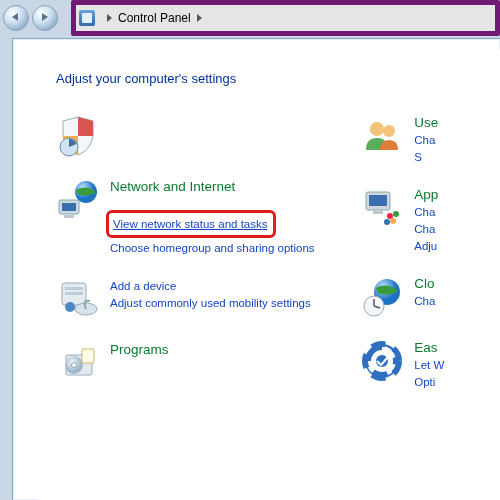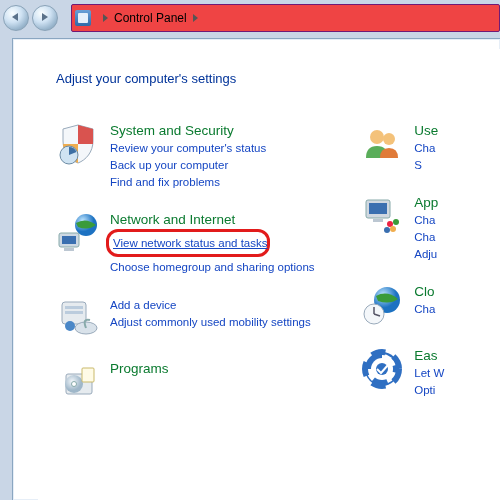--- a/index.html
+++ b/index.html
@@ -3,39 +3,39 @@
 <meta charset="utf-8">
 <style>
   html, body { margin:0; padding:0; font-family: "Segoe UI", Tahoma, sans-serif; background:#fff; }
   .frame { width:500px; height:500px; position:relative; overflow:hidden; background:#c9d6e6;}
   
   .navwrap { position:absolute; left:3px; right:0; top:3px; height:30px; display:flex; align-items:center; }
   .navbtn { width:24px; height:24px; border-radius:50%; background:radial-gradient(circle at 35% 30%, #fafeff, #cfe2f3 40%, #9cb8cf 70%, #7794ab 100%); border:1px solid #8aa3b8; margin-right:3px; position:relative; }
   .navbtn .arrow { position:absolute; top:7px; left:8px; width:0;height:0; border-top:4px solid transparent; border-bottom:4px solid transparent; }
   .navbtn.back .arrow{ border-right:6px solid #5b728a; }
   .navbtn.fwd  .arrow{ border-left:6px solid #5b728a; left:9px;}
-  .crumb { flex:1; height:22px; background:#ef4444; border:1px solid #701a75; border-radius:2px; margin-left:10px; display:flex; align-items:center; padding:2px 3px; font-size:12px; }
+  .crumb { flex:1; height:22px; background:#e5e5e5; border:5px solid #701a75; border-radius:2px; margin-left:10px; display:flex; align-items:center; padding:2px 3px; font-size:12px; }
   .crumb .icon { width:16px; height:16px; margin-right:6px; background:linear-gradient(#6aa0d8,#2f6aa8); border-radius:2px; position:relative;}
   .crumb .icon::after{content:"";position:absolute;left:3px;top:3px;right:3px;bottom:3px;background:#e6f0fb;border-radius:1px;}
   .crumb .sep { width:0;height:0;border-top:4px solid transparent;border-bottom:4px solid transparent;border-left:5px solid #555; margin:0 6px;}
   
   .winborder { position:absolute; left:12px; right:0; top:38px; bottom:0; background:#fff; border:1px solid #8aa6c1; border-right:none; border-bottom:none; box-shadow: inset 0 0 0 1px #e6eef7; }
   
   .content { position:absolute; left:25px; top:10px; right:0; bottom:0; background:#fff; padding:22px 0 0 18px; overflow:hidden;}
-  .heading { color:#003399; font-size:13px; margin-bottom:36px; }
+  .heading { color:#003399; font-size:13px; margin-bottom:28px; }
   .cols { display:flex; gap:34px; }
   .col1 { width:290px; }
   .col2 { width:150px; overflow:hidden; }
   .cat { display:flex; align-items:flex-start; margin-bottom:20px; }
   .caticon { width:44px; height:44px; flex:0 0 44px; margin-right:10px; }
   .catbody { padding-top:1px; }
   .cattitle { display:block; color:#0a7a2f; font-size:13.5px; font-weight:400; margin-bottom:2px; }
   .sublink { display:block; color:#1546c3; font-size:11.5px; line-height:17px; cursor:pointer; }
   .sublink.hover { text-decoration: underline; }
-  .highlight { display:inline-block; border:3px solid #e21b1b; border-radius:12px; padding:1px 0 2px 4px; margin:0 0 2px -4px; }
+  .highlight { display:inline-block; border:3px solid #e21b1b; border-radius:6px; padding:1px 6px 2px 4px; margin:14px 0 2px -4px; }
   .highlight .sublink{ display:inline; }
   svg { display:block;}
 </style>
 </head>
 <body>
 
 <div class="frame">
   <div class="navwrap">
     <div class="navbtn back">
         <span class="arrow"></span>
@@ -60,26 +60,20 @@
                 <svg width="44" height="44" viewBox="0 0 44 44">
         <path d="M22 3 L37 7 V19 C37 30 30 38 22 41 C14 38 7 30 7 19 V7 Z" fill="#f4f7fa" stroke="#9ab" stroke-width="1"></path>
         <path d="M22 3 L37 7 V22 H22 Z" fill="#d9534f"></path>
         <path d="M7 22 H22 V41 C14 38 7 30 7 22 Z" fill="#f0ad4e"></path>
         <path d="M22 22 H37 V19 C37 30 30 38 22 41 Z" fill="#4e9fd9" opacity="0"></path>
         <path d="M7 7 L22 3 V22 H7 Z" fill="#4e9fd9" opacity="0"></path>
         <circle cx="13" cy="33" r="9" fill="#cfe3f2" stroke="#6c8ba4"></circle>
         <path d="M13 33 L13 25 A8 8 0 0 1 20.5 30 Z" fill="#3d6fa3"></path>
       </svg>
               </div>
-              <div class="catbody">
-                <a class="cattitle">System and Security</a>
-                <a class="sublink">Review your computer's status</a>
-                <a class="sublink">Back up your computer</a>
-                <a class="sublink">Find and fix problems</a>
-              </div>
             </div>
             <div class="cat">
               <div class="caticon">
                 <svg width="44" height="44" viewBox="0 0 44 44">
         <circle cx="30" cy="14" r="11" fill="url(#g1)"></circle>
         <defs>
                     <radialGradient id="g1" cx="35%" cy="30%">
                       <stop offset="0" stop-color="#bfe6ff"></stop>
                       <stop offset="1" stop-color="#1d72c2"></stop>
                     </radialGradient>

